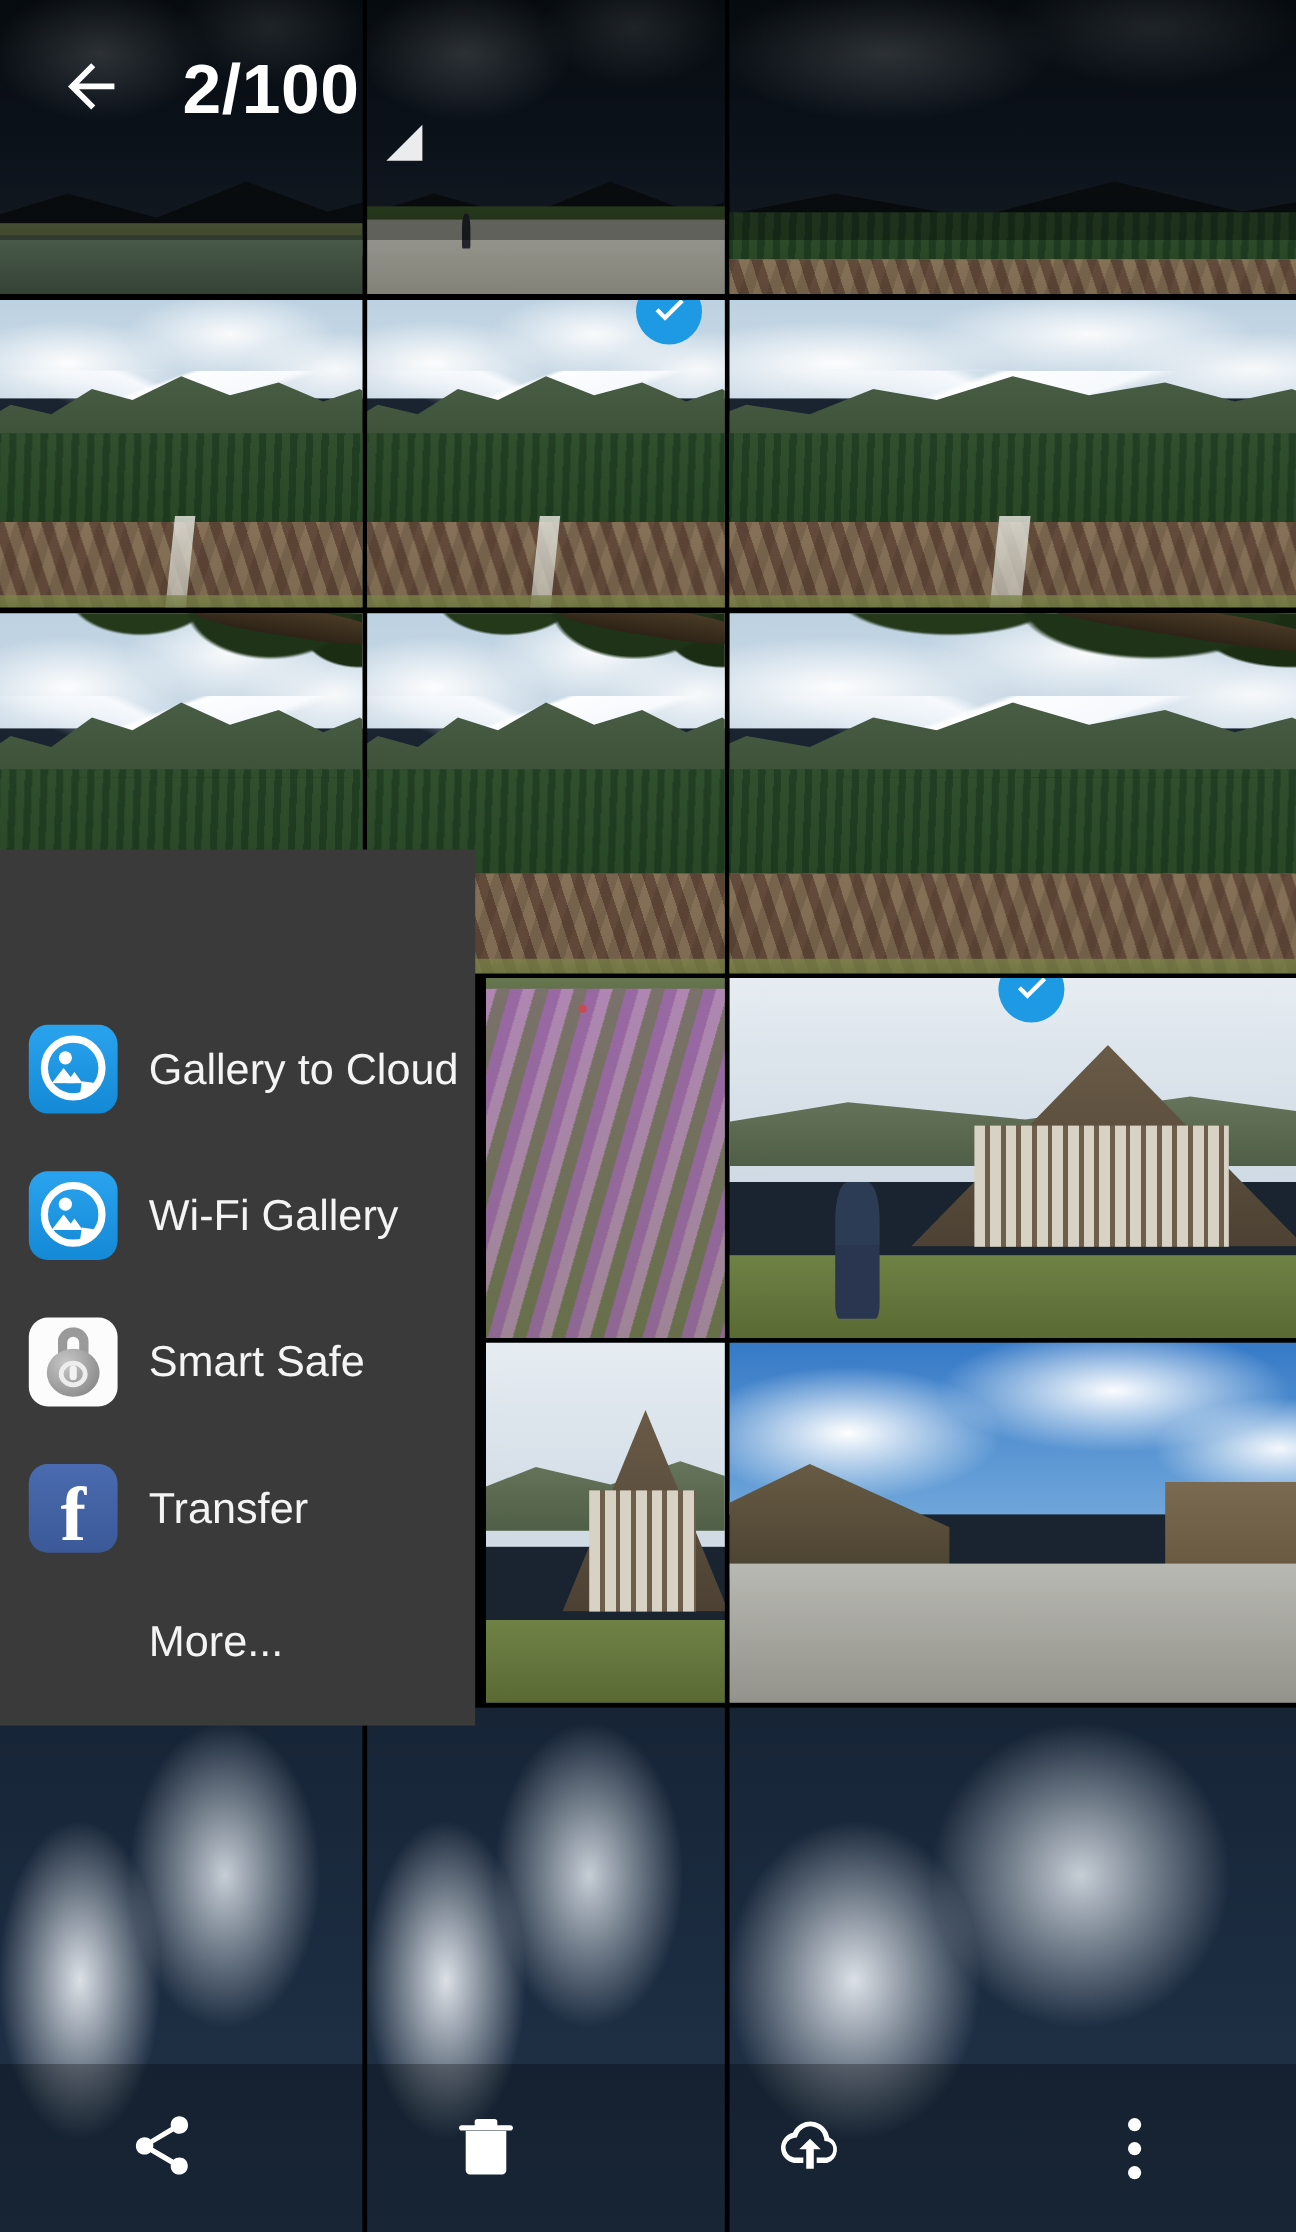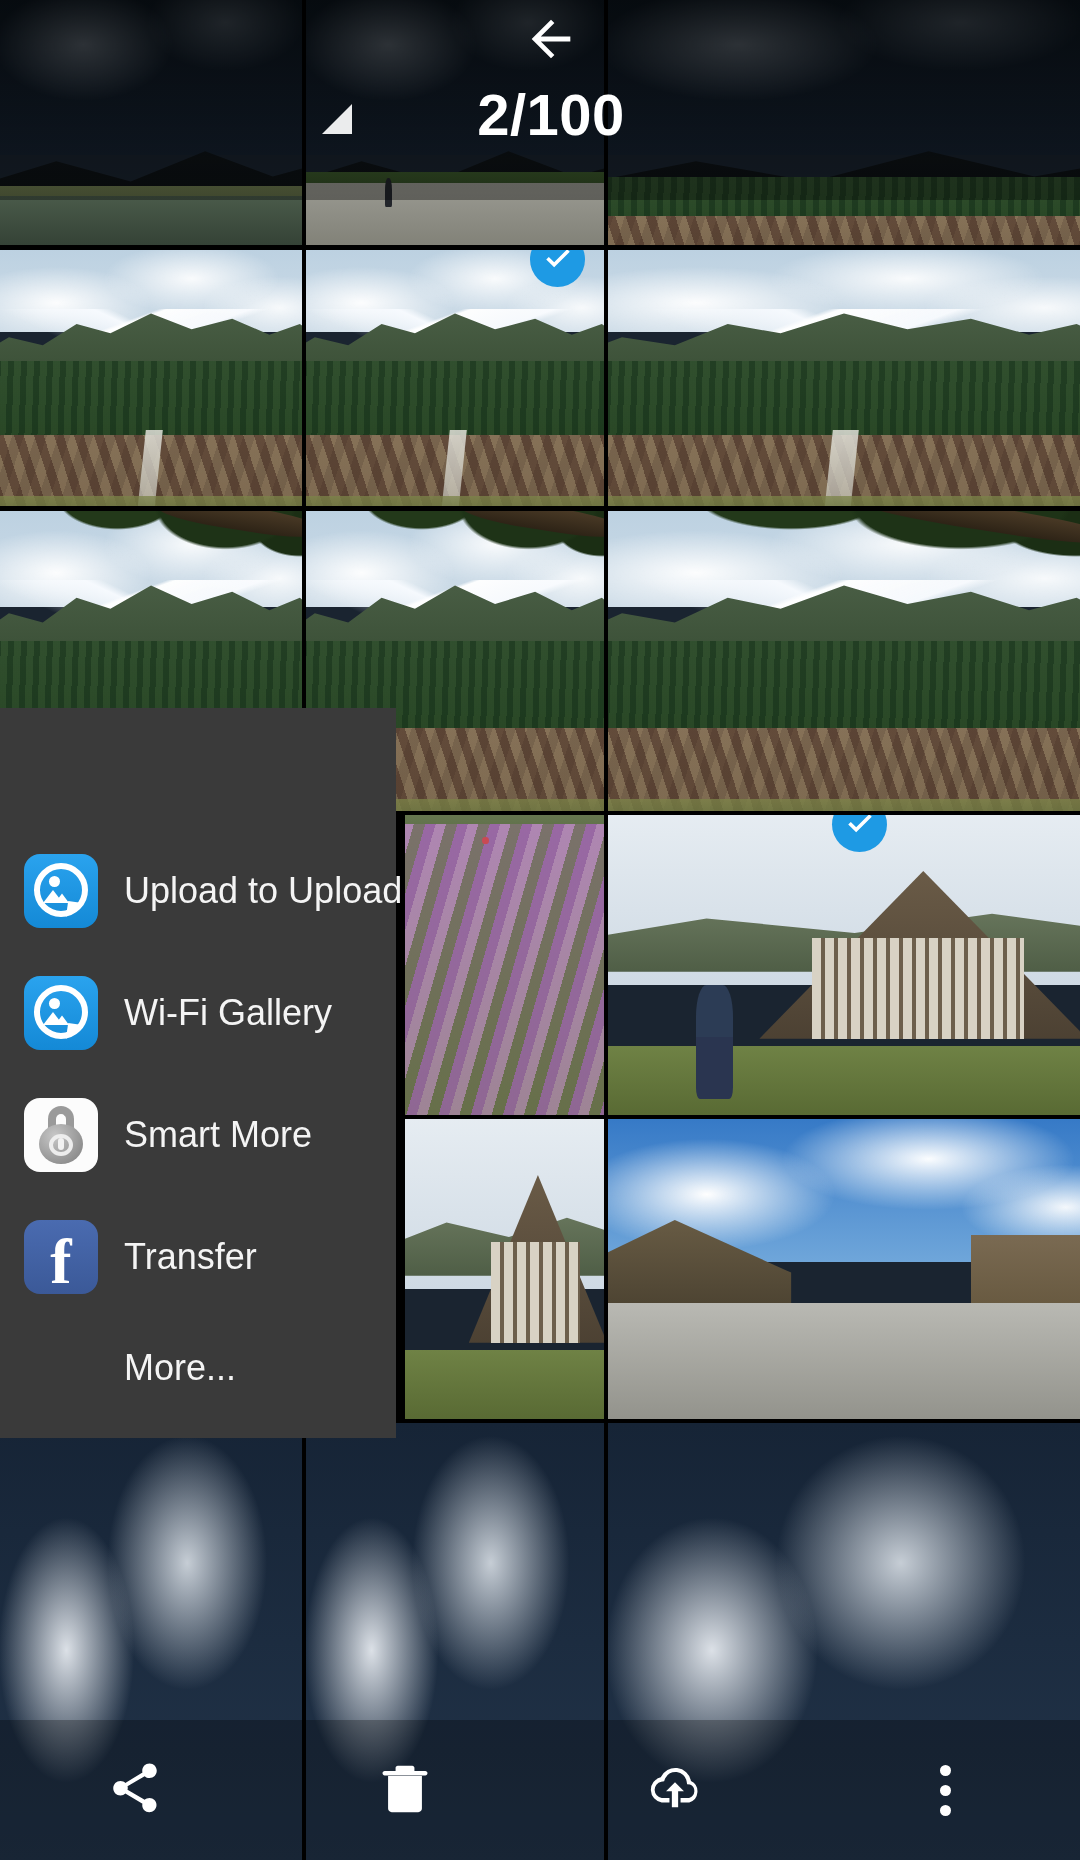--- a/index.html
+++ b/index.html
@@ -221,21 +221,21 @@
   #header-scrim {
     position: absolute; left: 0; top: 0; width: 1080px; height: 200px;
     background: linear-gradient(rgba(0,0,0,.55), rgba(0,0,0,.35));
     pointer-events: none;
   }
 
   
   #header {
     position: absolute; left: 0; top: 0;
     width: 1080px; height: 148px;
-    display: flex; align-items: center; flex-direction: column;
+    display: flex; align-items: center;
   }
   #back-button {
     width: 108px; height: 108px;
     margin-left: 22px;
     display: flex; align-items: center; justify-content: center;
   }
   #back-button svg { width: 58px; height: 58px; }
   #selection-count {
     color: #fff;
     font-size: 58px;
@@ -593,42 +593,42 @@
 
 
     <div class="menu-row" style="top:122px">
       <div class="menu-icon ic-bluephoto">
         <span class="tail"></span>
           <span class="bubble"></span>
         <span class="sun"></span>
           <span class="mtn"></span>
           <span class="mtn2"></span>
       </div>
-      <div class="menu-label">Upload to Upload</div>
+      <div class="menu-label">Gallery to Cloud</div>
     </div>
 
     <div class="menu-row" style="top:244px">
       <div class="menu-icon ic-bluephoto">
         <span class="tail"></span>
           <span class="bubble"></span>
         <span class="sun"></span>
           <span class="mtn"></span>
           <span class="mtn2"></span>
       </div>
       <div class="menu-label">Wi-Fi Gallery</div>
     </div>
 
     <div class="menu-row" style="top:366px">
       <div class="menu-icon ic-smartlock">
         <span class="sh"></span>
           <span class="body"></span>
           <span class="ring"></span>
           <span class="hole"></span>
       </div>
-      <div class="menu-label">Smart More</div>
+      <div class="menu-label">Smart Safe</div>
     </div>
 
     <div class="menu-row" style="top:488px">
       <div class="menu-icon ic-facebook">
         <span class="f">f</span>
       </div>
       <div class="menu-label">Transfer</div>
     </div>
 
     <div id="menu-more">

